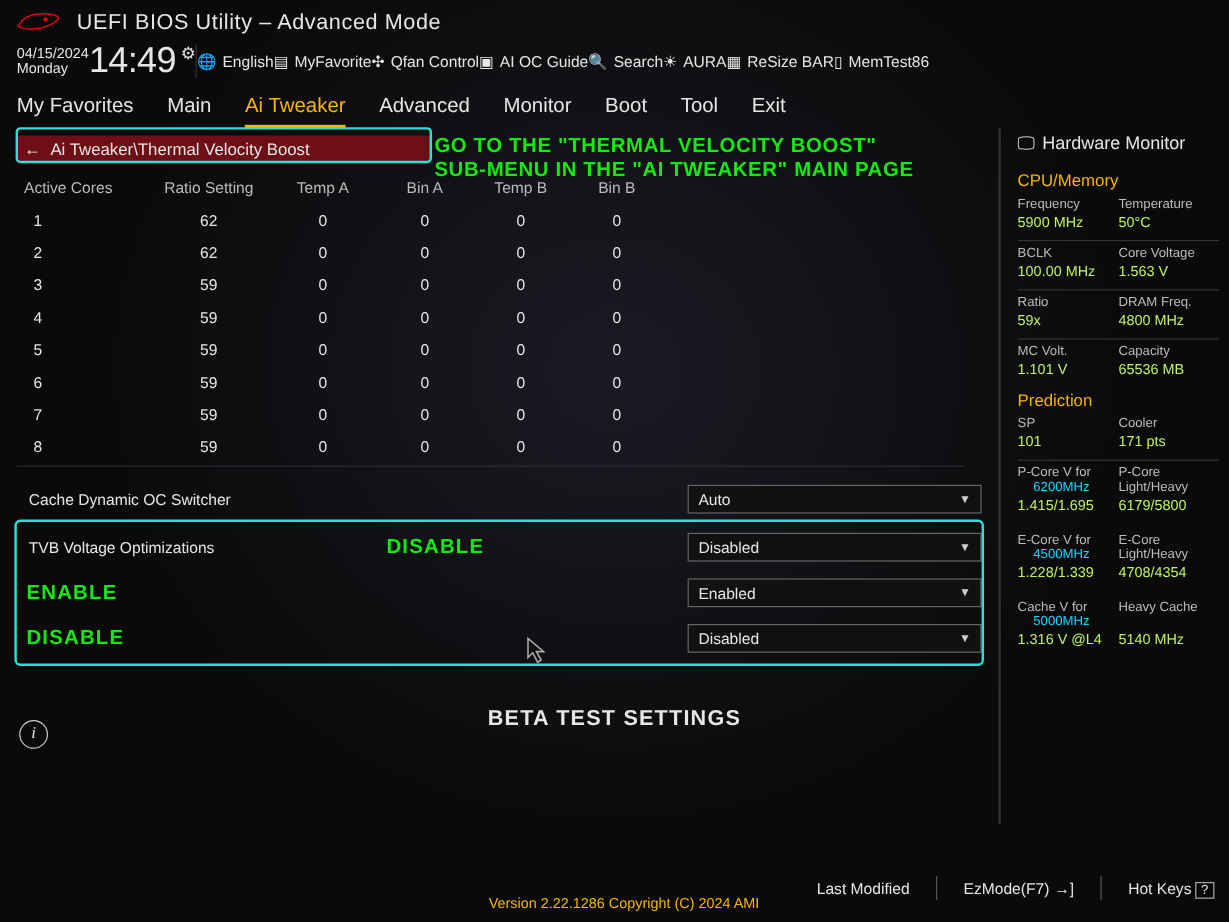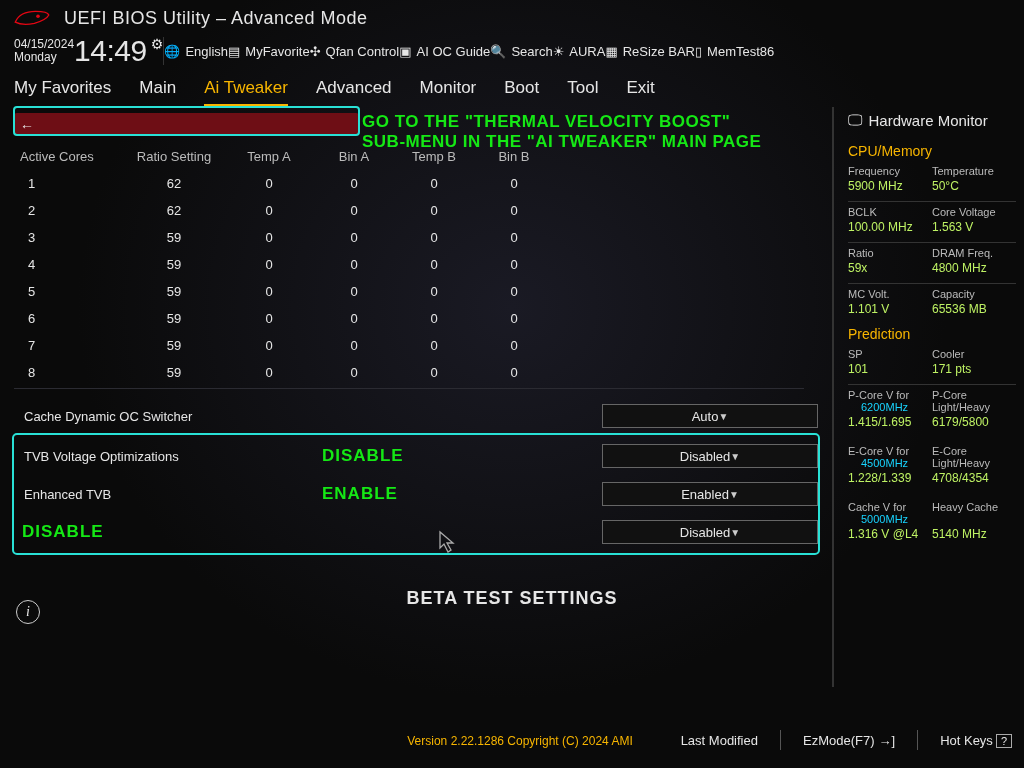--- a/index.html
+++ b/index.html
@@ -42,21 +42,21 @@
   .grid-head{ color:#bbb; }
   .grid-head .c0{ text-align:left; padding-left:6px;}
   .grid-row .c0{ text-align:left; padding-left:14px;}
   .grid-sep{ height:1px; background:#2b2b32; margin:2px 0 2px 0; width:790px;}
 
   
   .opts{ margin-top:8px; font-size:13px;}
   .opt-row{ display:flex; align-items:center; height:38px; }
   .opt-label{ width:300px; padding-left:10px;}
   .opt-overlay{ width:200px; color:#15e815; font-weight:800; font-size:17px; letter-spacing:1px; padding-left:8px;}
-  .dropdown{ margin-left:auto; width:216px; background:#111; border:1px solid #666; height:24px; display:flex; align-items:center; padding:0 8px; justify-content:center; font-size:13px;}
+  .dropdown{ margin-left:auto; width:245px; background:#111; border:1px solid #666; height:24px; display:flex; align-items:center; padding:0 8px; justify-content:space-between; font-size:13px;}
   .dd-arrow{font-size:10px; color:#ccc;}
   .opts-box{ outline:2px solid #29e1d6; border-radius:3px; padding:2px 0;}
 
   
   .hw-title{ display:flex; align-items:center; gap:6px; font-size:15px; padding-bottom:4px;}
   .side-sec-title{ color:#f7b500; font-size:14px; margin:10px 0 6px 0;}
   .pair-grid{ display:grid; grid-template-columns:1fr 1fr; row-gap:2px; font-size:12px;}
   .pair-grid .lbl{ color:#bbb; font-size:11px;}
   .pair-grid .val{ color:#bef264; font-size:12px; }
   .pair-grid .sep{ grid-column:1/3; height:1px; background:#333; margin:6px 0 2px 0;}
@@ -68,21 +68,21 @@
   .falcon-text{ text-align:left; line-height:0.95;}
   .falcon-text .f1{ font-size:26px; font-weight:800; font-style:italic;}
   .falcon-text .f2{ font-size:11px; letter-spacing:3px; text-align:right; display:block; margin-top:-2px;}
   .beta{ font-size:18px; font-weight:800; letter-spacing:1px; margin-top:-2px;}
   .info-icon{ position:absolute; left:16px; top:600px; width:24px;height:24px;border:1.5px solid #ccc;border-radius:50%; display:flex;align-items:center;justify-content:center; font-family:Georgia,serif; font-style:italic; font-size:14px;}
 
   .bottom-bar{ position:absolute; left:0; right:0; bottom:18px; display:flex; justify-content:flex-end; gap:22px; padding:0 12px; font-size:13px; align-items:center;}
   .bottom-sep{ width:1px; height:20px; background:#555;}
   .ez-icon{ display:inline-block; margin-left:4px;}
   .hk-box{ border:1px solid #aaa; padding:0 4px; font-size:11px; margin-left:3px;}
-  .copyright{ position:absolute; left:16px; right:0; bottom:0; text-align:center; font-size:12px; color:#f7b500; padding-bottom:20px;}
+  .copyright{ position:absolute; left:16px; right:0; bottom:0; text-align:center; font-size:12px; color:#f7b500; padding-bottom:8px;}
 
   .cursor{ position:absolute; left:438px; top:423px; pointer-events:none;}
 
 </style>
 </head>
 <body>
 
 <div class="header">
   <div class="title-row">
     <svg class="rog-logo" viewBox="0 0 60 30">
@@ -145,20 +145,21 @@
     <div class="tab">Boot</div>
     <div class="tab">Tool</div>
     <div class="tab">Exit</div>
   </div>
 
 <div class="layout">
   <div class="main-pane">
     <div class="crumb-outline">
       <div class="crumb-wrap">
         <span>←</span>
+        <span>Ai Tweaker\Thermal Velocity Boost</span>
       </div>
     </div>
     <div class="overlay-text1">
       <div>GO TO THE "THERMAL VELOCITY BOOST"</div>
       <div>SUB-MENU IN THE "AI TWEAKER" MAIN PAGE</div>
     </div>
 
     <div class="grid">
       <div class="grid-head" id="ghead">
           <div class="c0">Active Cores</div>
@@ -249,21 +250,20 @@
       <div class="opts-box">
         <div class="opt-row">
           <div class="opt-label">TVB Voltage Optimizations</div>
           <div class="opt-overlay">DISABLE</div>
           <div class="dropdown">
               <span>Disabled</span>
               <span class="dd-arrow">▼</span>
             </div>
         </div>
         <div class="opt-row">
-          <div class="opt-label">Enhanced TVB</div>
           <div class="opt-overlay">ENABLE</div>
           <div class="dropdown">
               <span>Enabled</span>
               <span class="dd-arrow">▼</span>
             </div>
         </div>
         <div class="opt-row">
           <div class="opt-overlay">DISABLE</div>
           <div class="dropdown">
               <span>Disabled</span>

